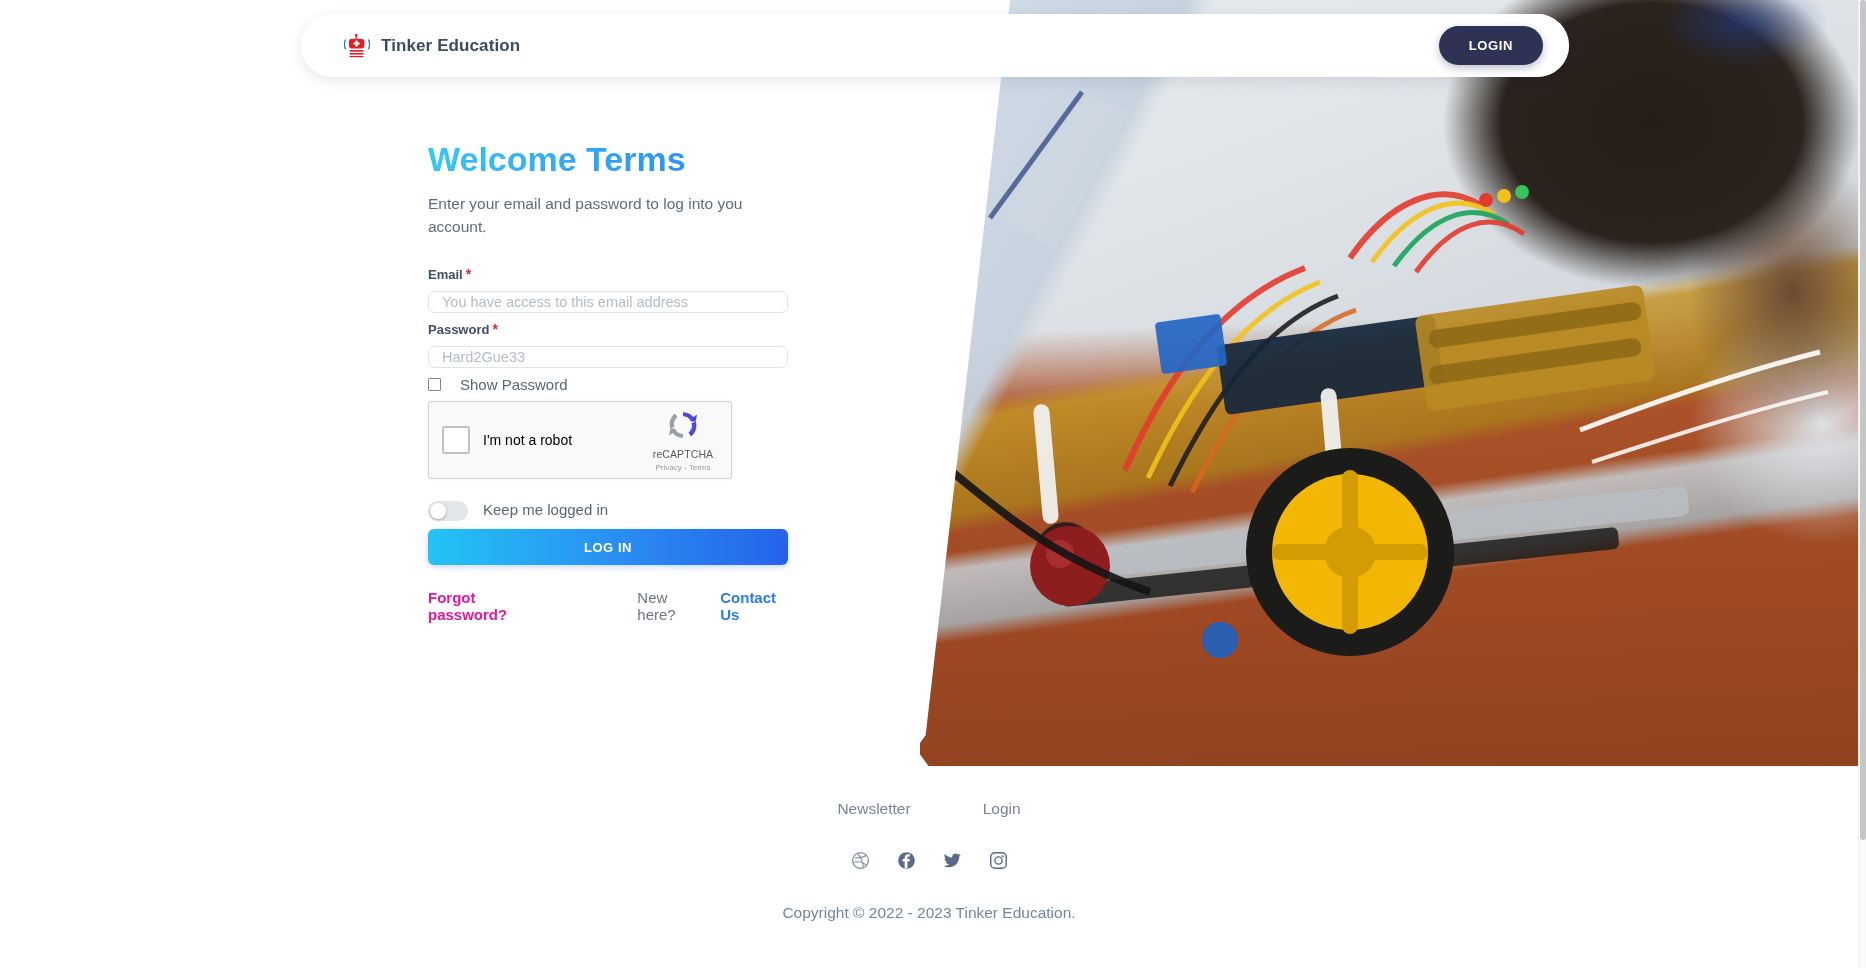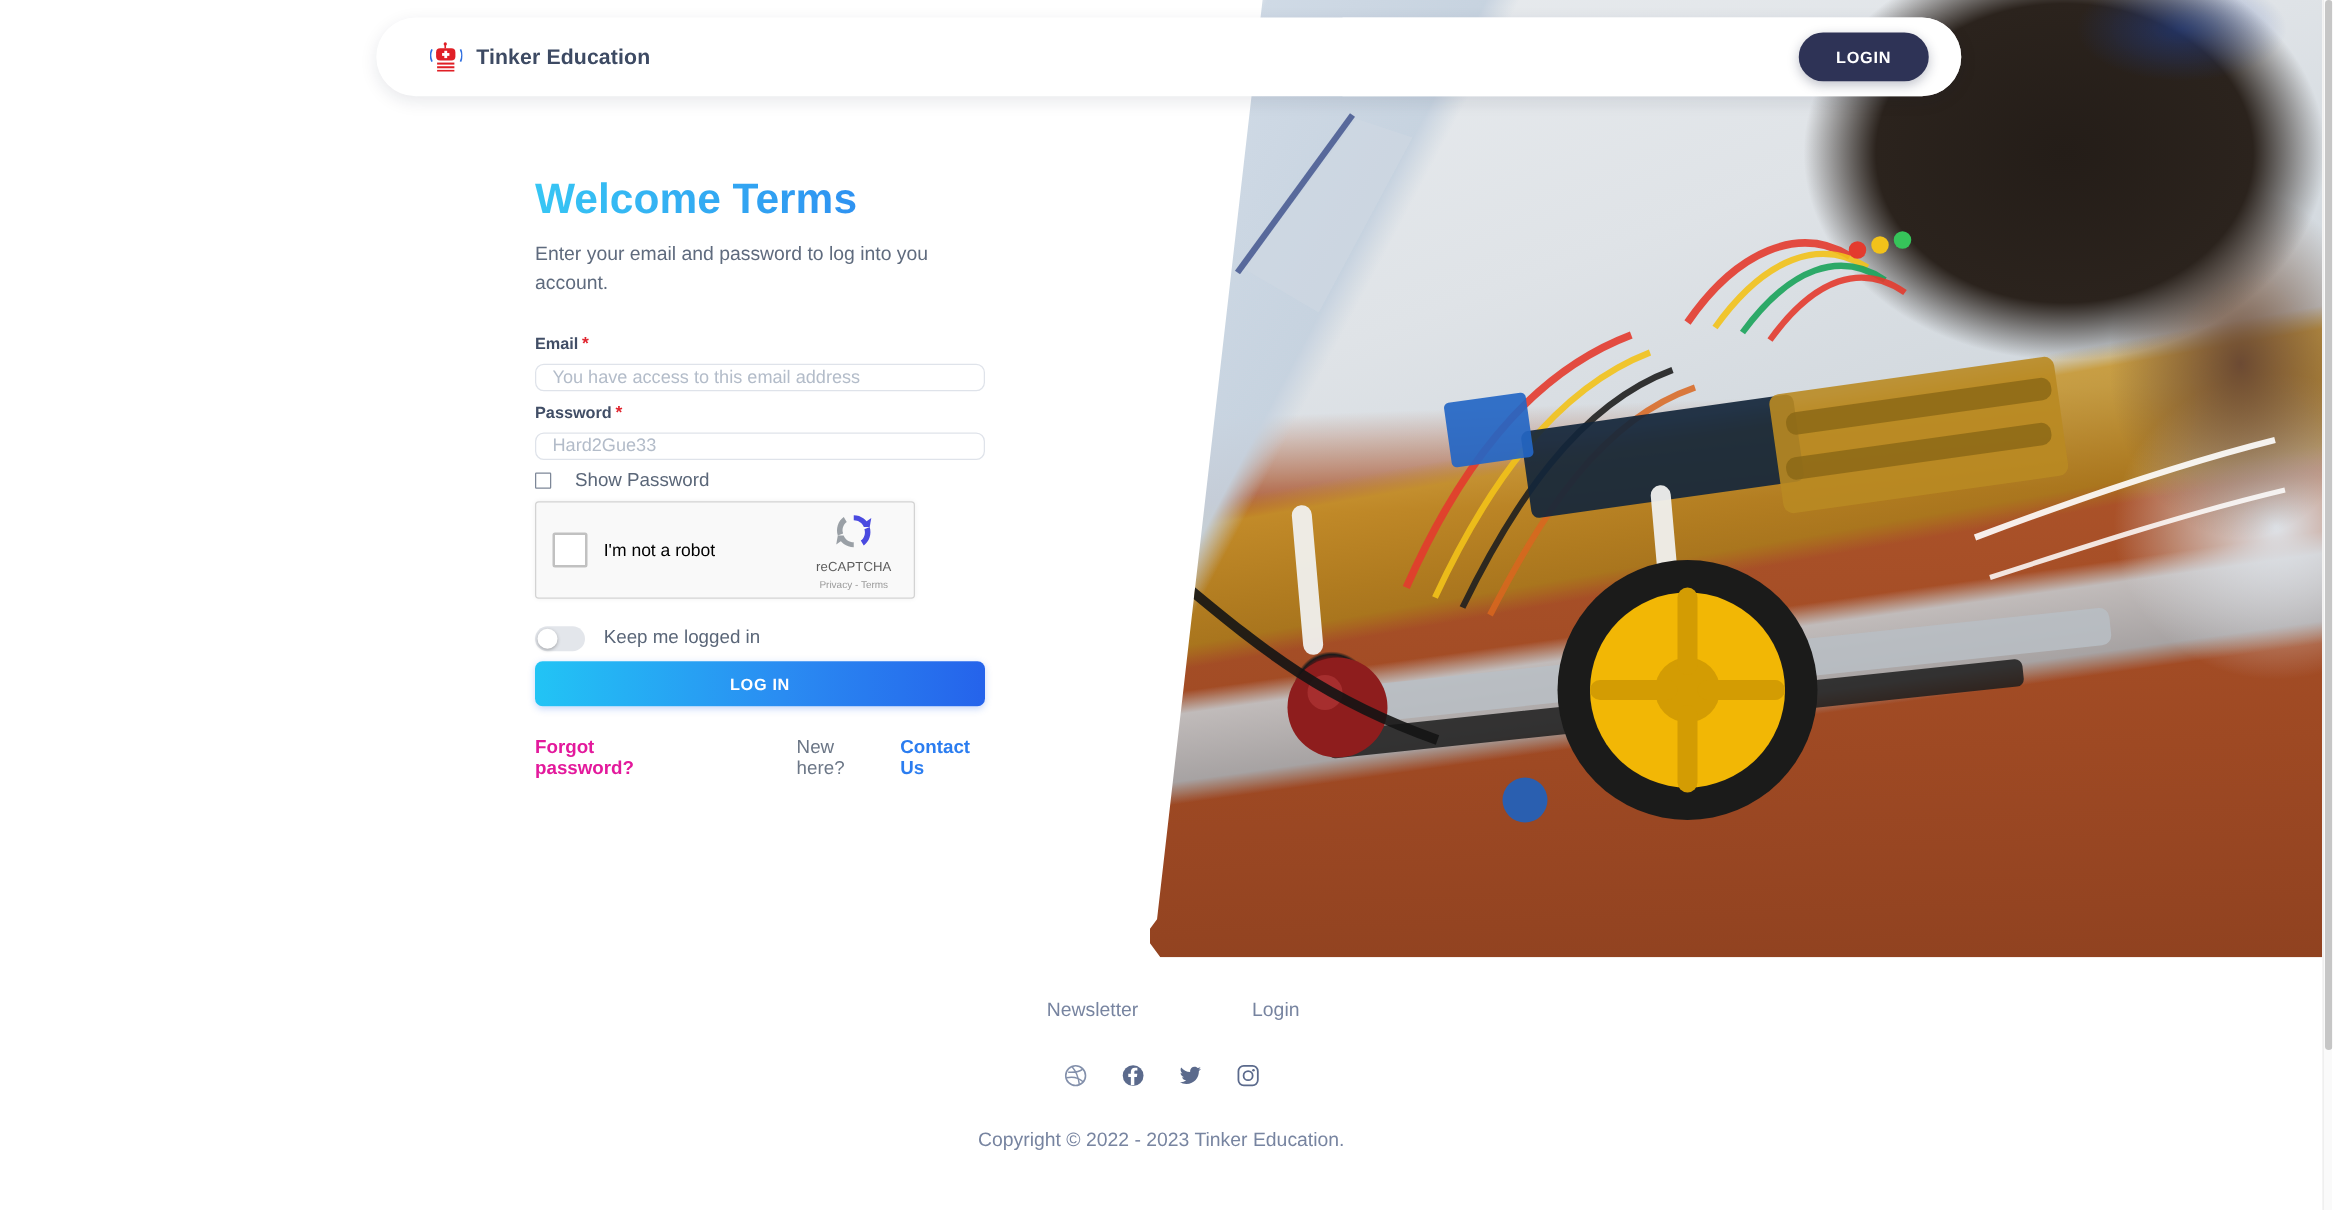--- a/index.html
+++ b/index.html
@@ -217,21 +217,21 @@
   
   .footer {
     position: absolute;
     left: 0; top: 800px;
     width: 1858px;
     text-align: center;
     z-index: 3;
   }
   .footer-nav { display: flex; justify-content: center; gap: 72px; margin-bottom: 33px; }
   .footer-link {
-    font-size: 15.5px; color: #7784a0; text-decoration: none; cursor: pointer; margin-left: 19px;
+    font-size: 15.5px; color: #7784a0; text-decoration: none; cursor: pointer;
   }
   .footer-social { display: flex; justify-content: center; gap: 27px; margin-bottom: 34px; }
   .social-icon { width: 19px; height: 19px; cursor: pointer; display:block; }
   .copyright { font-size: 15.5px; color: #7784a0; }
 
   
   .scrollbar-track {
     position: absolute; top: 0; right: 0;
     width: 8px; height: 968px;
     background: #fafafa;

